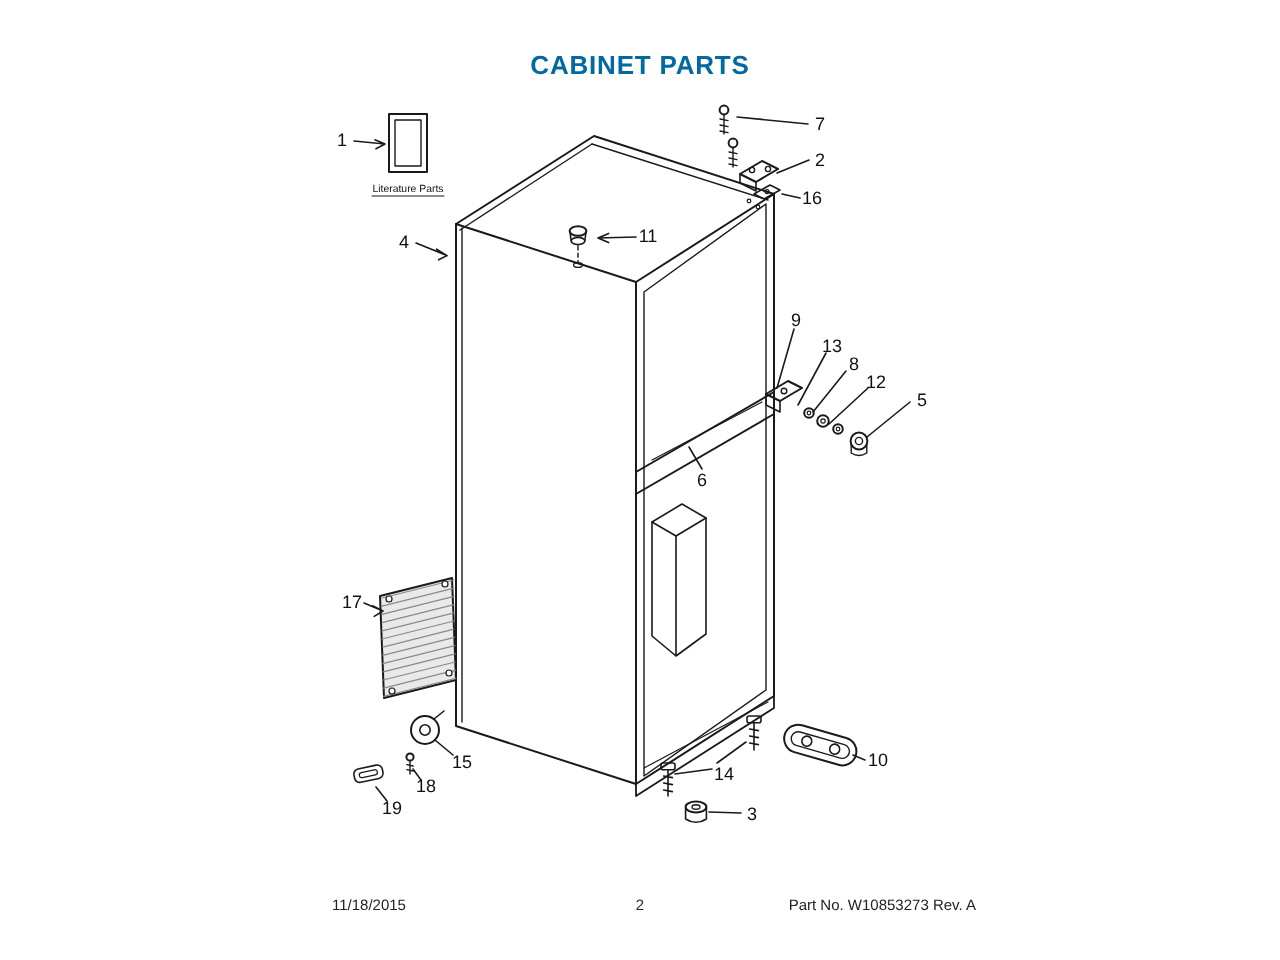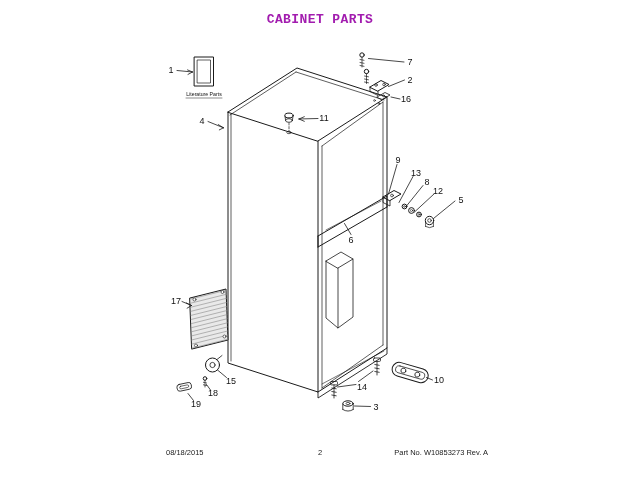--- a/index.html
+++ b/index.html
@@ -1,19 +1,19 @@
 <!DOCTYPE html>
 <html><head>
 <meta charset="utf-8">
 <style>
   html,body{margin:0;padding:0;background:#fff;}
   .page{position:relative;width:640px;height:480px;background:#fff;
         font-family:"Liberation Sans",sans-serif;overflow:hidden;color:#111;}
-  .title{position:absolute;top:12px;left:0;width:100%;text-align:center;
-         font-size:13px;font-weight:700;letter-spacing:.4px;margin:0;color:#a21caf;font-family:Liberation Mono, monospace;}
+  .title{position:absolute;top:25px;left:0;width:100%;text-align:center;
+         font-size:13px;font-weight:700;letter-spacing:.4px;margin:0;color:#0369a1;}
   svg.diagram{position:absolute;left:0;top:0;}
   .footer{position:absolute;top:448px;left:0;width:100%;font-size:7.5px;color:#222;}
   .footer .date{position:absolute;left:166px;top:0;}
   .footer .pageno{position:absolute;left:0;width:100%;text-align:center;top:0;}
   .footer .partno{position:absolute;right:152px;top:0;}
 </style>
 </head>
 <body>
 
 <div class="page">
@@ -191,18 +191,18 @@
       <text x="231" y="384">15</text>
       <text x="406" y="102">16</text>
       <text x="176" y="304">17</text>
       <text x="213" y="396">18</text>
       <text x="196" y="407">19</text>
       <text x="204" y="96" font-size="5.2">Literature Parts</text>
     </g>
   </svg>
 
   <div class="footer">
-    <span class="date">08/18/2015</span>
+    <span class="date">11/18/2015</span>
     <span class="pageno">2</span>
     <span class="partno">Part No. W10853273  Rev. A</span>
   </div>
 
 </div>
 
 </body></html>

